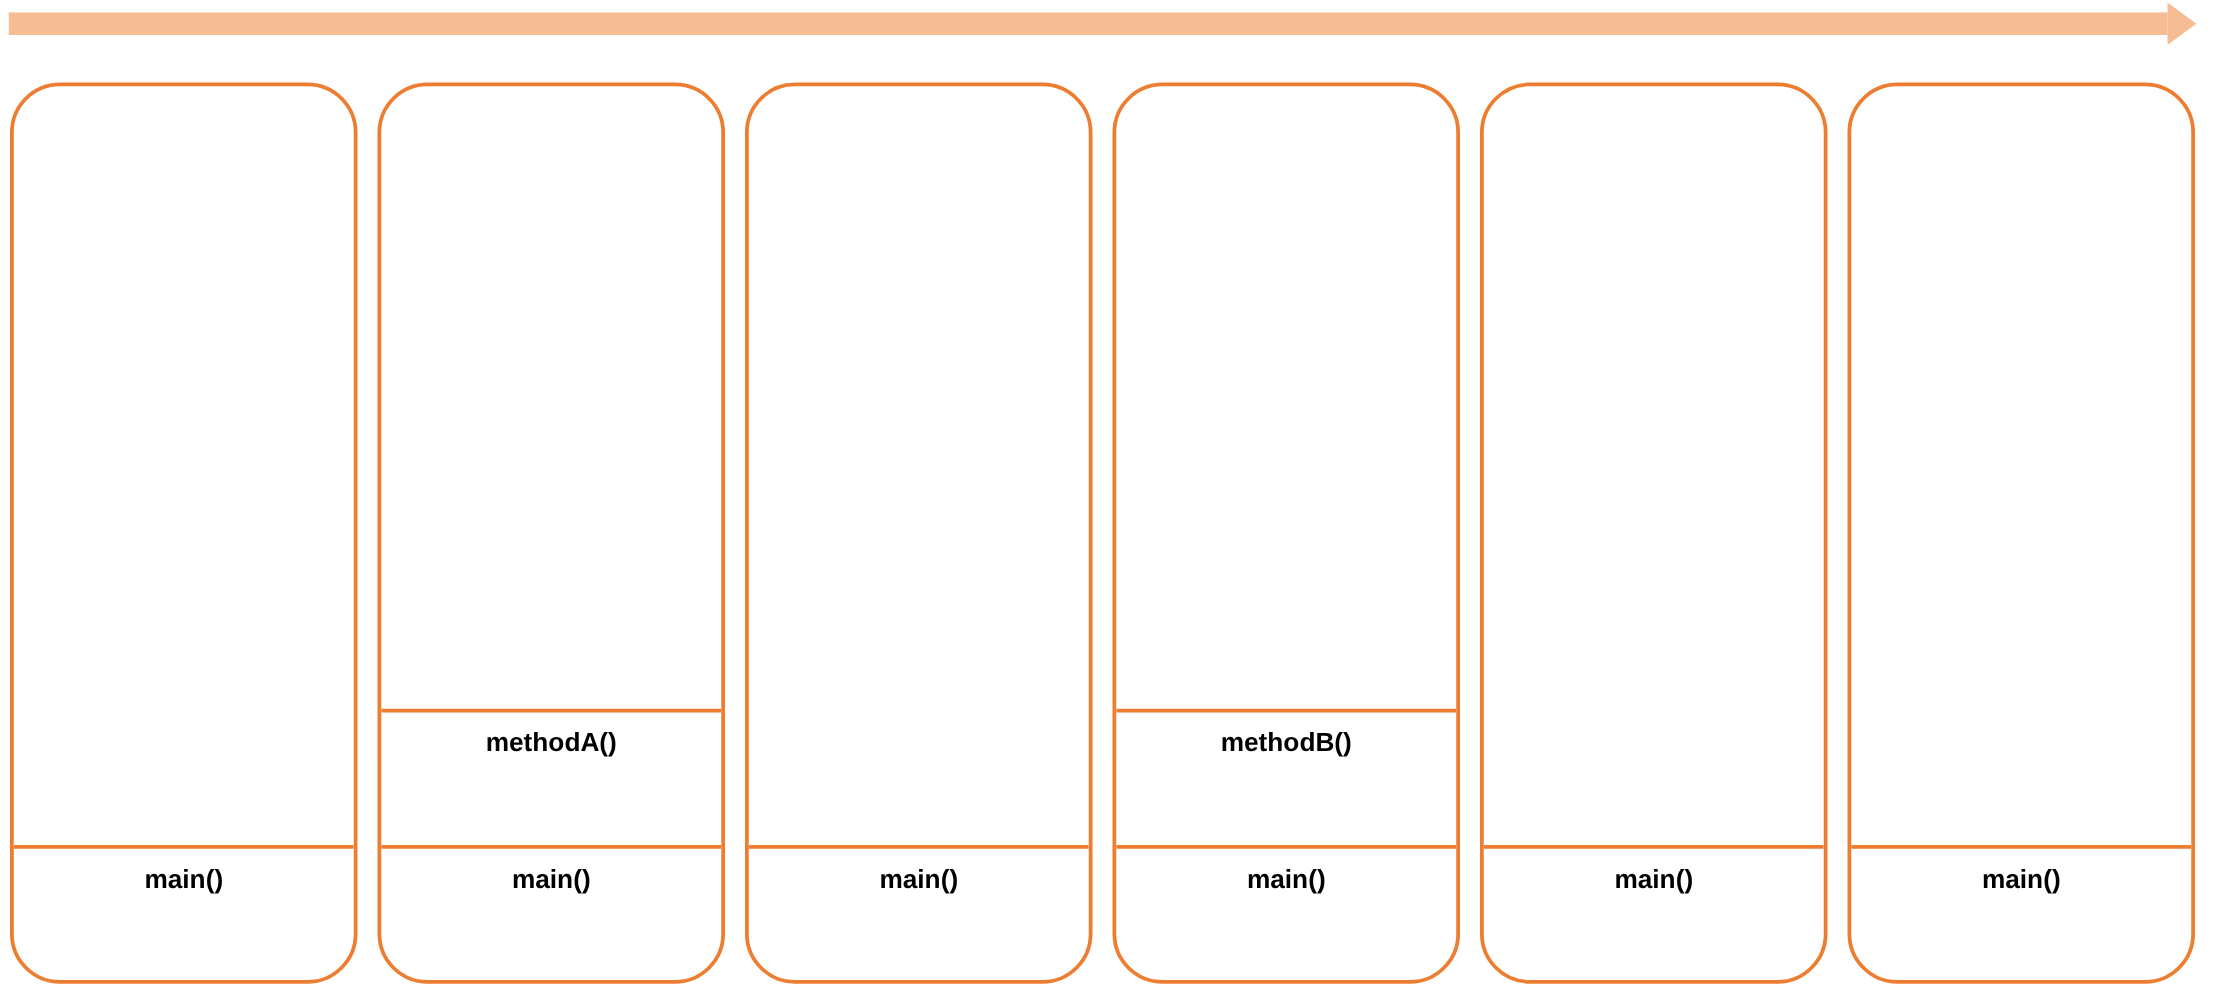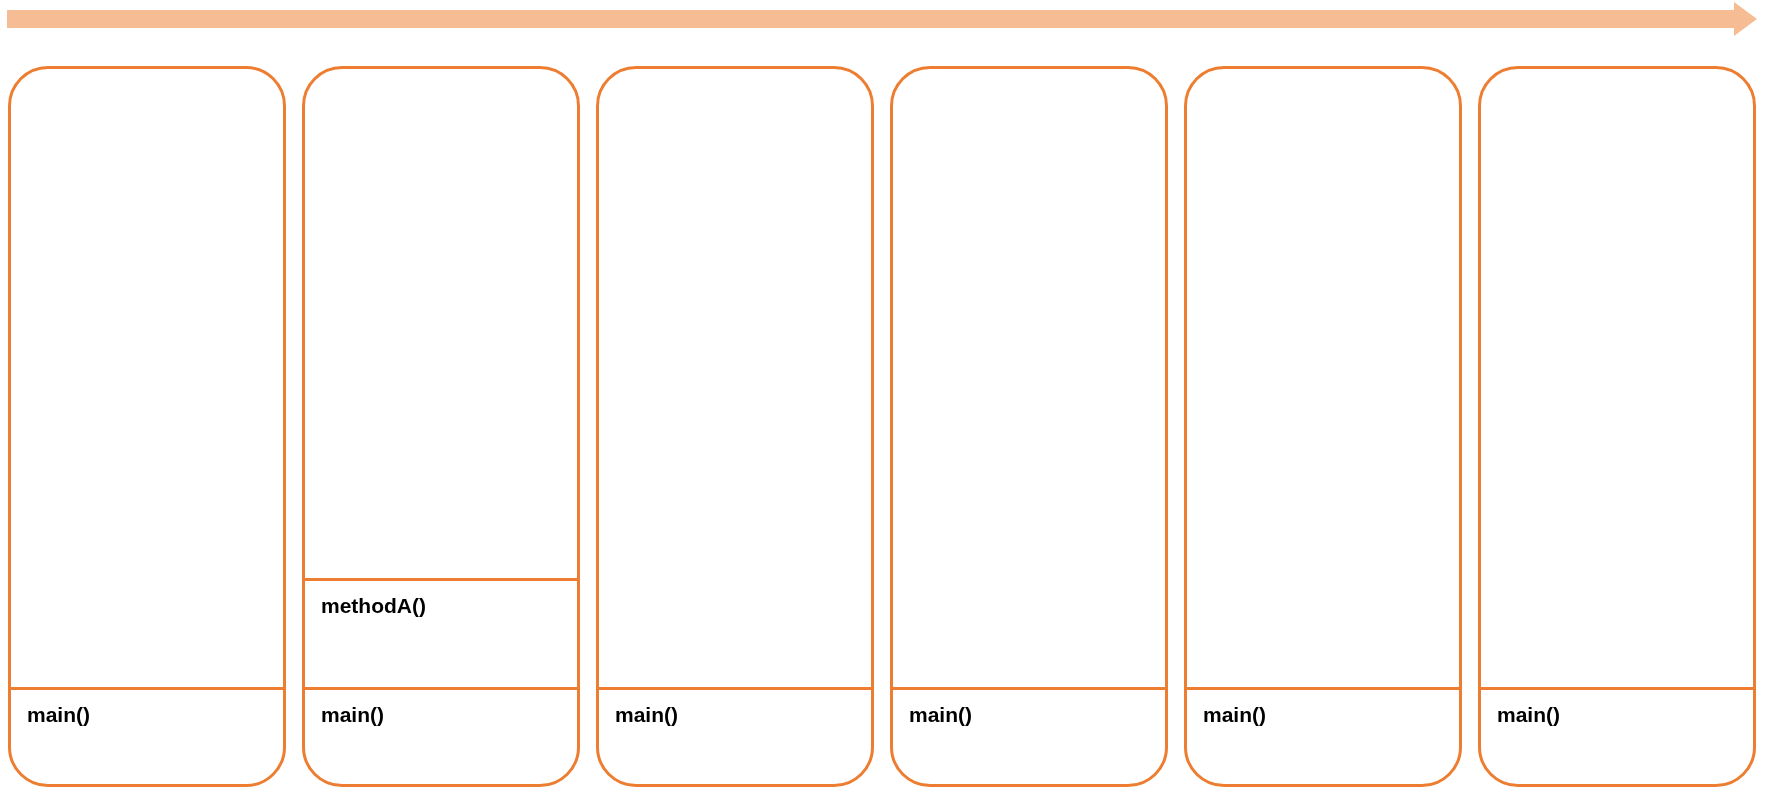--- a/index.html
+++ b/index.html
@@ -63,22 +63,22 @@
     justify-content: flex-end;
   }
   .frame {
     border-top: 3px solid var(--accent);
     padding: 12px 16px 0 16px;
     font-size: 21px;
     font-weight: bold;
     color: var(--text);
     line-height: 1.2;
   }
-  .frame.method { height: 109px; }
-  .frame.main   { height: 97px; }
+  .frame.method { height: 109px; text-align: center; }
+  .frame.main   { height: 108px; text-align: center; }
 </style>
 </head>
 <body>
 
 <div class="canvas">
 
   <div class="time-arrow">
     <div class="shaft"></div>
     <div class="head"></div>
   </div>
@@ -100,20 +100,23 @@
       </div>
     </div>
 
     <div class="panel">
       <div class="frame main">
         <span>main()</span>
       </div>
     </div>
 
     <div class="panel">
+      <div class="frame method">
+        <span>methodB()</span>
+      </div>
       <div class="frame main">
         <span>main()</span>
       </div>
     </div>
 
     <div class="panel">
       <div class="frame main">
         <span>main()</span>
       </div>
     </div>

